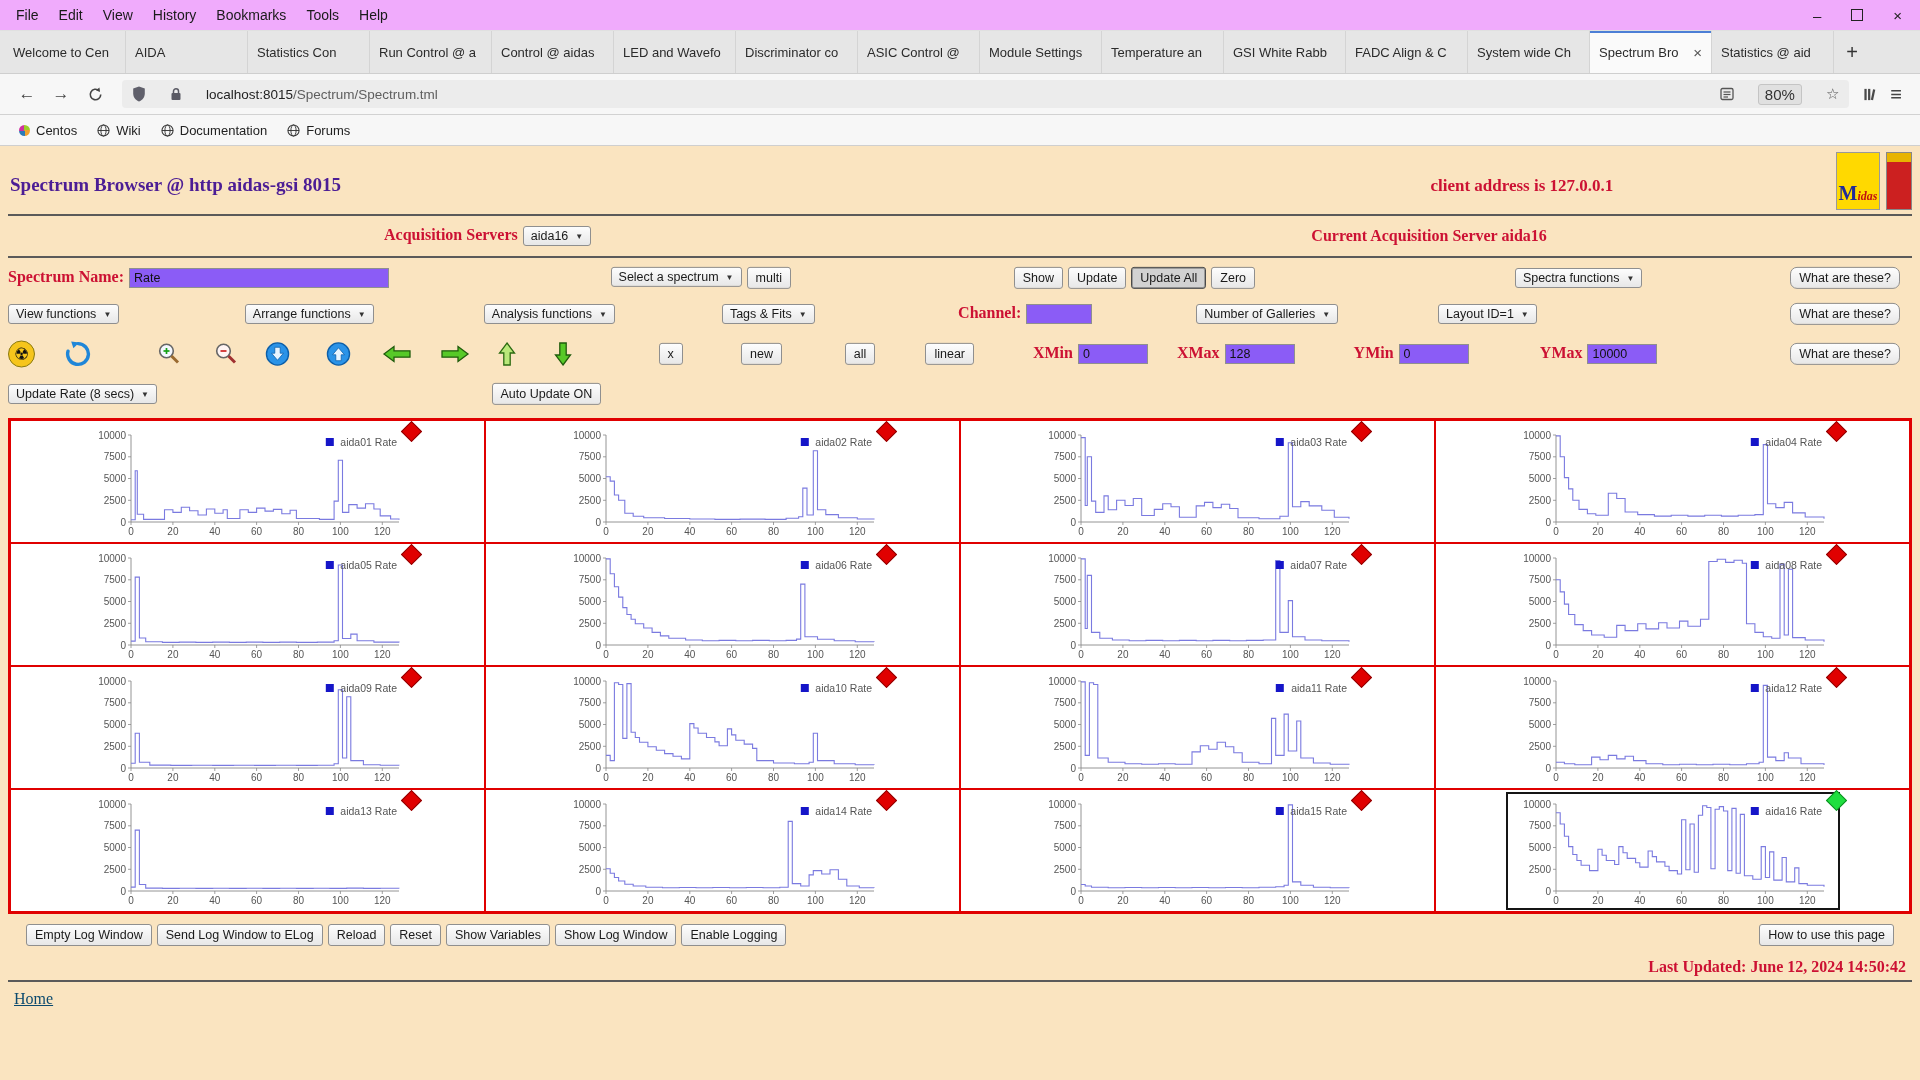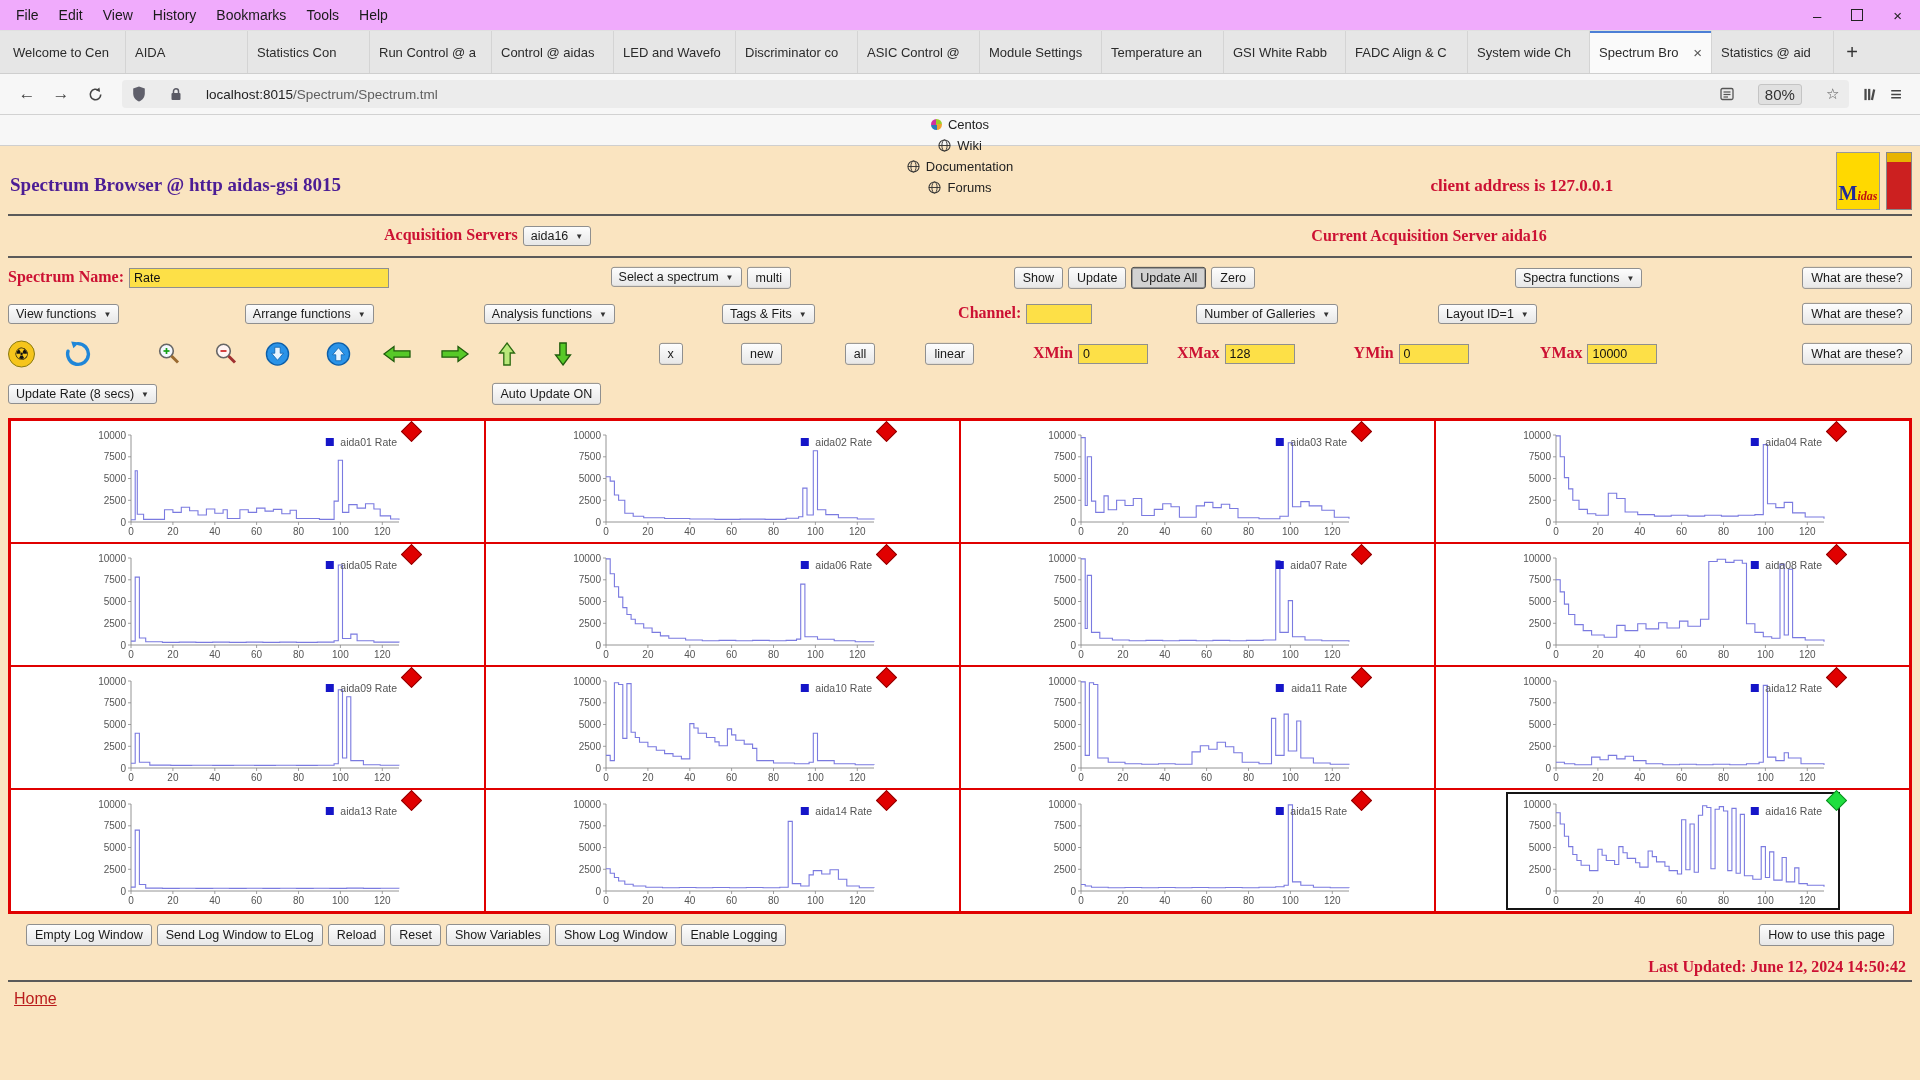--- a/index.html
+++ b/index.html
@@ -21,21 +21,21 @@
   .newtab{width:36px;display:flex;align-items:center;justify-content:center;font-size:20px;color:#333;}
   .urlbar{height:40px;background:#f7f7f7;display:flex;align-items:center;gap:8px;padding:0 14px;border-bottom:1px solid #d2d2d2;}
   .navbtn{font-size:17px;color:#454545;width:26px;text-align:center;display:flex;align-items:center;justify-content:center;}
   .urlbox{flex:1;height:28px;background:#ececec;border-radius:4px;display:flex;align-items:center;padding:0 10px;gap:24px;margin:0 6px;}
   .urltext{flex:1;font-size:13.5px;}
   .urlhost{color:#222;}
   .urlpath{color:#5e5e5e;}
   .zoombadge{font-size:15px;color:#333;background:#e0e0e0;border:1px solid #c4c4c4;border-radius:3px;padding:1px 6px;}
   .staricon{font-size:15px;color:#555;}
   .hamb{font-size:20px;color:#444;padding:0 4px;}
-  .bookmarksbar{height:30px;background:#f7f7f7;display:flex;align-items:center;gap:2px;padding:0 10px;border-bottom:1px solid #cfcfcf;flex-direction:column;}
+  .bookmarksbar{height:30px;background:#f7f7f7;display:flex;align-items:center;gap:2px;padding:0 10px;border-bottom:1px solid #cfcfcf;}
   .bm{display:flex;align-items:center;gap:6px;font-size:13px;color:#222;padding:2px 9px;}
   .centos-dot{display:inline-block;width:11px;height:11px;border-radius:50%;background:conic-gradient(#9ccd2a 0 90deg,#f0a22e 0 180deg,#2b7bb9 0 270deg,#d0309f 0 360deg);}
   
   .page{position:relative;}
   .pagehead{position:relative;height:66px;}
   .ptitle{position:absolute;left:10px;top:28px;font-family:"Liberation Serif",serif;font-weight:700;font-size:19px;color:#4c1d95;}
   .client{position:absolute;left:74.5%;top:30px;font-family:"Liberation Serif",serif;font-weight:700;font-size:17px;color:#cc1133;}
   .logos{position:absolute;right:8px;top:6px;display:flex;gap:6px;}
   .logo{box-sizing:border-box;}
   .logo.midas{width:44px;height:58px;background:#ffd900;border:1px solid #999;display:flex;align-items:flex-end;justify-content:center;padding-bottom:4px;}
@@ -48,43 +48,43 @@
   .rowA{height:36px;}
   .rowB{height:36px;}
   .rowC{height:44px;}
   .rowD{height:36px;margin-bottom:6px;}
   .grp{position:absolute;top:50%;transform:translateY(-50%);display:flex;align-items:flex-start;gap:5px;white-space:nowrap;}
   .rlabel{font-family:"Liberation Serif",serif;font-weight:700;font-size:16px;color:#cc1133;}
   .btn{font-family:"Liberation Sans",sans-serif;font-size:12.5px;color:#1a1a1a;background:linear-gradient(#fdfdfd,#e7e7e7);border:1px solid #8f8f8f;border-radius:3px;padding:2px 8px;line-height:1.3;white-space:nowrap;}
   .btn.active{background:#d2d2d2;border-color:#4a4a4a;box-shadow:inset 0 0 0 1px #9a9a9a;}
   .combo{display:inline-flex;align-items:center;gap:7px;font-size:12.5px;color:#1a1a1a;background:linear-gradient(#fdfdfd,#e7e7e7);border:1px solid #8f8f8f;border-radius:3px;padding:2px 7px;white-space:nowrap;}
   .caret{font-size:8px;color:#333;}
-  .tinput{height:20px;border:1px solid #8f8f8f;background:#fde047;font-size:12.5px;padding:0 4px;color:#111;box-sizing:border-box;}
+  .tinput{height:20px;border:1px solid #8f8f8f;background:#8b5cf6;font-size:12.5px;padding:0 4px;color:#111;box-sizing:border-box;}
   .namein{width:260px;}
   .chanin{width:66px;}
   .numin{width:70px;}
-  .whatbtn{position:absolute;right:8px;top:50%;transform:translateY(-50%);}
+  .whatbtn{position:absolute;right:20px;top:50%;transform:translateY(-50%);border-radius:7px;}
   .icon{display:inline-flex;align-items:center;justify-content:center;}
   .rad{width:25px;height:25px;border-radius:50%;background:#f6c51c;border:1px solid #8a7a10;font-size:17px;color:#111;}
   
   .gridwrap{margin:0 8px;border:2px solid #e00000;display:grid;grid-template-columns:repeat(4,1fr);background:#e00000;}
   .cell{height:121px;background:#fff;border:1px solid #e00000;position:relative;display:flex;align-items:center;justify-content:center;}
   .chartblock{position:relative;width:330px;height:114px;}
   .chartblock.sel{box-shadow:0 0 0 2px #151515;}
   .diamond{position:absolute;top:-1px;right:-6px;width:13px;height:13px;transform:rotate(45deg);z-index:2;}
   .diamond.red{background:#e00000;border:1px solid #8a0000;}
   .diamond.green{background:#1fdf3f;border:1px solid #0b8a20;}
   .tick{font-size:10px;fill:#555;font-family:"Liberation Sans",sans-serif;}
   .leg{font-size:10.5px;fill:#555;font-family:"Liberation Sans",sans-serif;}
   
   .logrow{position:relative;margin:10px 26px 0;height:26px;}
   .lbtns{display:flex;gap:5px;}
   .helpbtn{position:absolute;right:0;top:0;}
   .updated{text-align:right;margin:8px 14px 4px 0;font-family:"Liberation Serif",serif;font-weight:700;font-size:16px;color:#cc1133;}
-  .home{display:inline-block;margin:6px 0 0 14px;font-family:Liberation Sans, sans-serif;font-size:16px;color:#b91c1c;text-decoration:underline;cursor:pointer;}
+  .home{display:inline-block;margin:6px 0 0 14px;font-family:Liberation Serif, serif;font-size:16px;color:#0c4a6e;text-decoration:underline;cursor:pointer;}
 </style>
 </head>
 <body>
 
 <div>
 
   <div class="menubar">
     <div class="menu-items">
         <div class="menu-item">File</div>
         <div class="menu-item">Edit</div>

